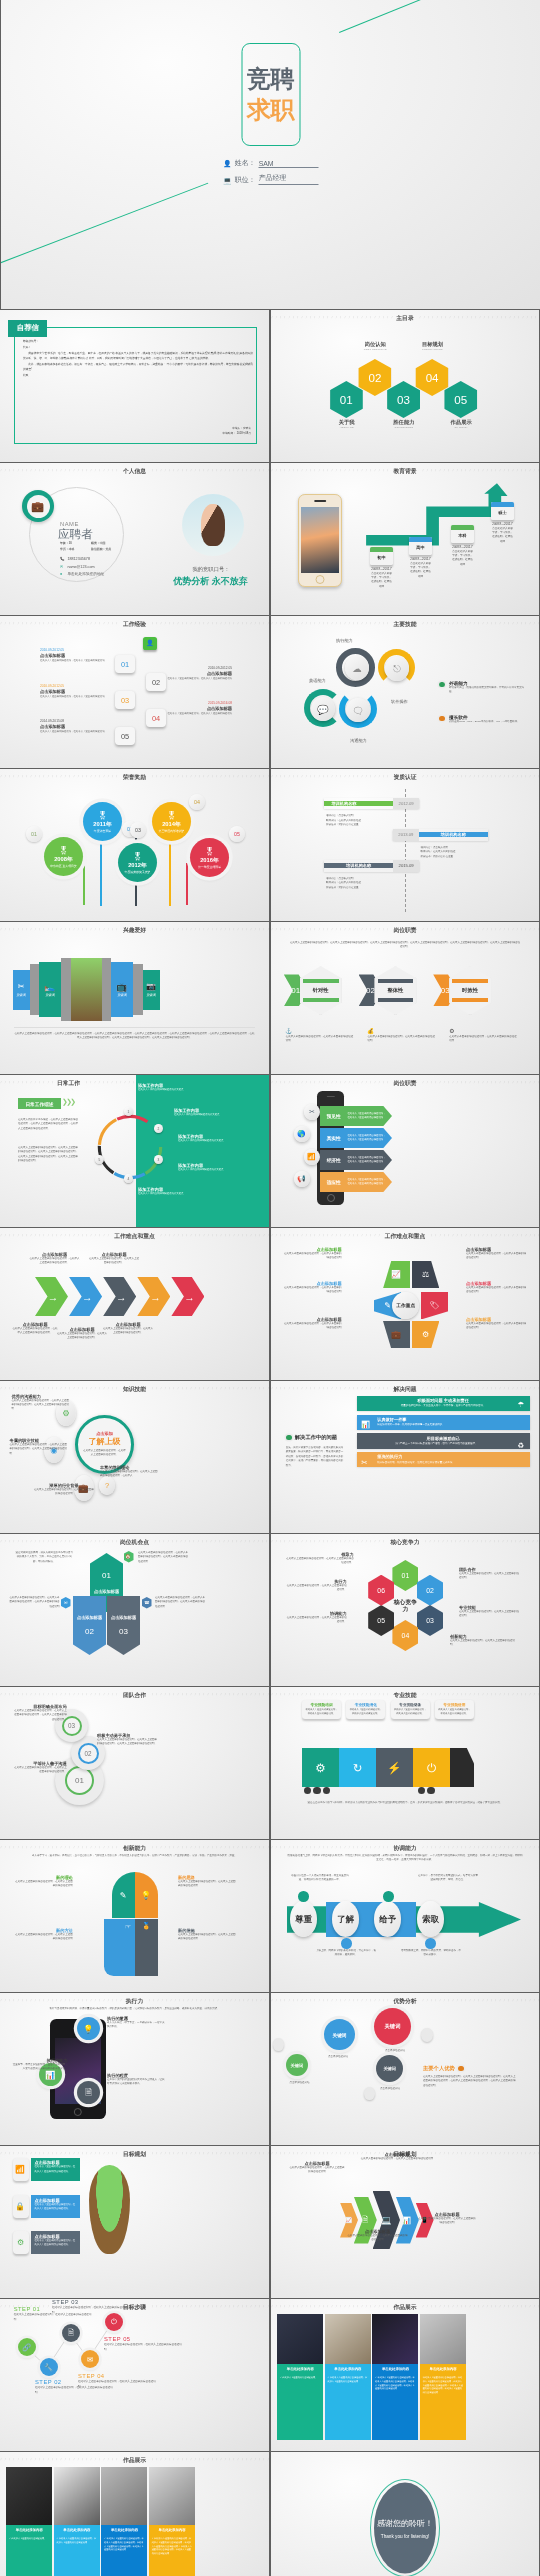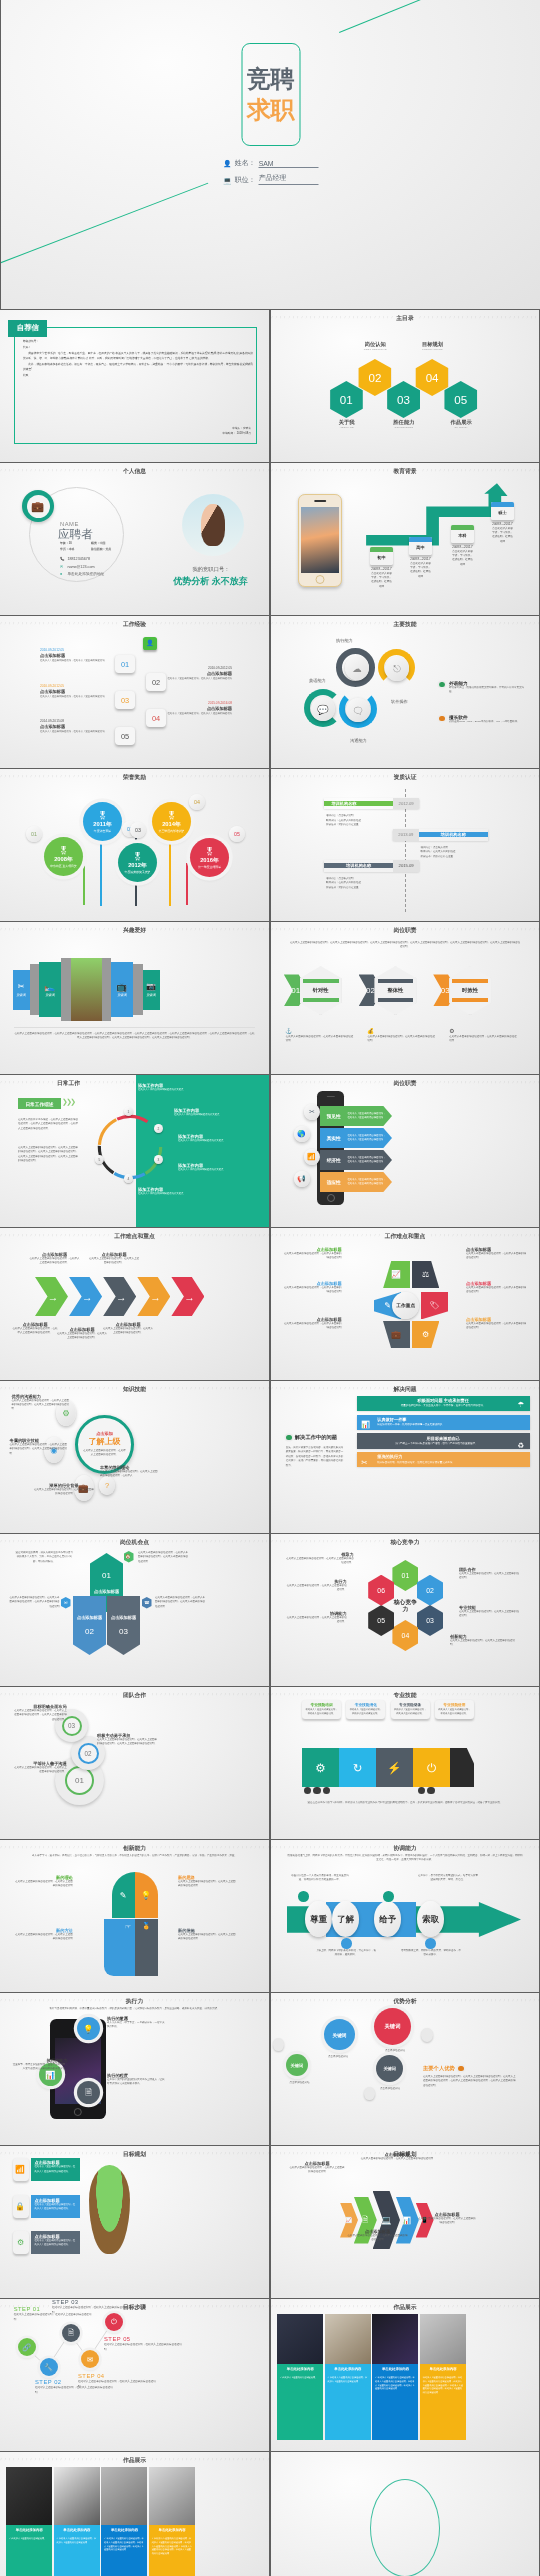--- a/index.html
+++ b/index.html
@@ -1073,21 +1073,21 @@
     <div class="shead">
       <div class="chev l">〉〉〉〉〉〉〉〉〉〉〉〉〉〉〉〉〉〉〉〉〉〉〉〉〉〉〉〉〉〉</div>
       <div class="t">协调能力</div>
       <div class="chev r">〉〉〉〉〉〉〉〉〉〉〉〉〉〉〉〉〉〉〉〉〉〉〉〉〉〉〉〉〉〉</div>
     </div>
     <div class="tiny ctr" style="position:absolute;left:16px;right:16px;top:13.7px">能够妥善处理与上级、同级和下级之间的人际关系，并能注意到部门之间的沟通协调，从而应用到工作中，推动工作的顺利进行。一个人能否与其他同事友好相处、互相配合、协调一致，使上下级相互沟通，同级相互信任，劝往一处使，直接关系到领导工作的成败。</div>
     <div class="tiny ctr" style="position:absolute;left:18px;top:34px;width:62px">尊重别人也是一个人优良品质的表现，相互尊重是沟通、协调各种人际关系最重要的一环。</div>
     <div class="tiny ctr" style="position:absolute;left:146px;top:34px;width:62px">在工作中，尽力按照对方最希望的方式，给予对方所希望获得的支持、帮助、及信任。</div>
     <div style="position:absolute;left:16px;top:62px;width:234px;height:35px;background:#16a085;clip-path:polygon(0 12%,82% 12%,82% 0,100% 50%,82% 100%,82% 88%,0 88%)"></div>
     <div style="position:absolute;left:55px;top:62px;width:90px;height:35px;background:#3a9bdc"></div>
-    <div class="ra-el" style="left:34px;top:61px">
+    <div class="ra-el" style="left:19px;top:61px">
         <span>尊重</span>
       </div>
     <div class="ra-el" style="left:61px;top:61px">
         <span>了解</span>
       </div>
     <div class="ra-el" style="left:103px;top:61px">
         <span>给予</span>
       </div>
     <div class="ra-el" style="left:146px;top:61px">
         <span>索取</span>
@@ -1328,16 +1328,20 @@
         <div style="background:#f5b312;min-height:69px">
           <div class="pf-h">单击此处添加内容</div>
           <div class="pf-b">✓ 在此录入上述图表的综合描述说明，在此录入上述图表的综合描述说明，在此录入上述图表的综合描述说明 ✓ 在此录入上述图表的综合描述说明，在此录入上述图表的综合描述说明</div>
         </div>
       </div>
     </div>
   </div>
 
   <div class="slide">
     <div class="thanks-o"></div>
+    <div class="thanks-i">
+      <div style="font-size:8px">感谢您的聆听！</div>
+      <div style="font-size:4.7px;margin-top:4.2px">Thank you for listening!</div>
+    </div>
   </div>
 
 </div>
 
 
 </body></html>

